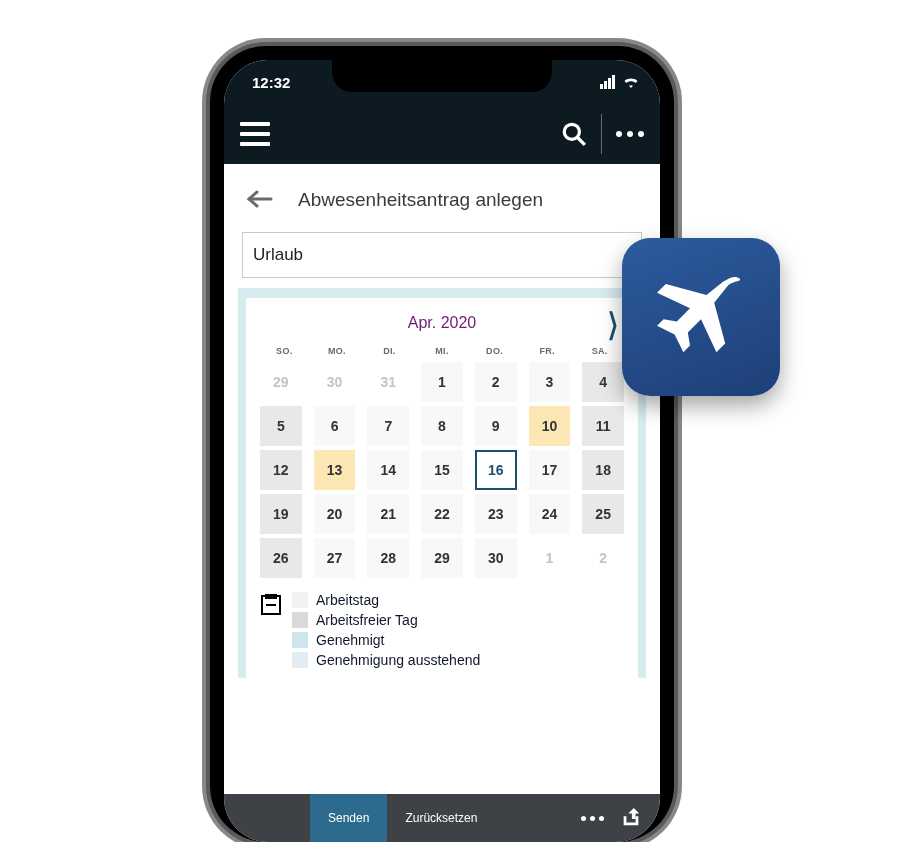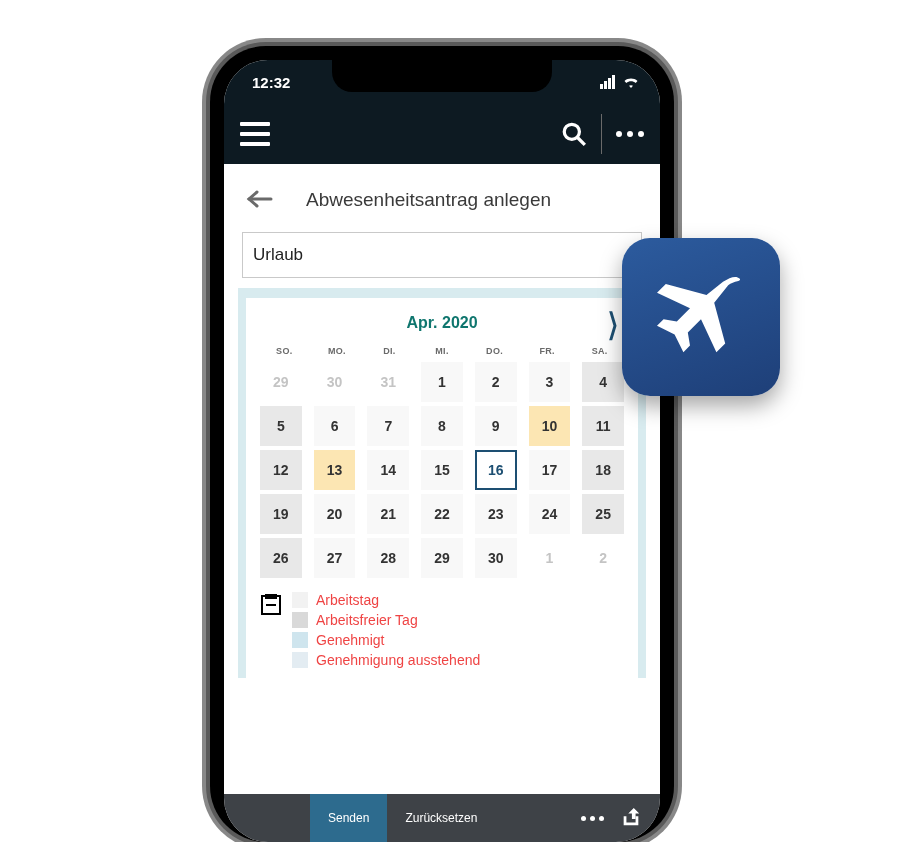--- a/index.html
+++ b/index.html
@@ -70,21 +70,21 @@
     padding: 0 16px;
   }
   .hamburger { width: 30px; height: 24px; display:flex; flex-direction:column; justify-content:space-between; cursor:pointer;}
   .hamburger span { height:4px; background:#fff; border-radius:1px;}
   .header-right { display:flex; align-items:center; gap:14px; }
   .vdivider { width:1px; height:40px; background:#6a6a6a;}
   .dots { display:flex; gap:5px;}
   .dots span { width:6px;height:6px;border-radius:50%;background:#fff;}
   .content { background:#fff; }
   .page-title-row {
-    display:flex; align-items:center; gap:32px;
+    display:flex; align-items:center; gap:24px;
     padding: 22px 18px 18px 22px;
   }
   .back-arrow { color:#6a6a6a; font-size:28px; line-height:1; cursor:pointer; font-weight:bold;}
   .page-title { font-size:19px; color:#3a3a3a; }
   .absence-type-field {
     margin: 0 18px 10px 18px;
     border: 1px solid #c9c9c9;
     padding: 12px 10px;
     font-size:17px;
     color:#222;
@@ -95,21 +95,21 @@
     padding: 10px 8px 0 8px;
   }
   .calendar-panel {
     background:#fff;
     padding: 16px 14px 6px 14px;
   }
   .calendar-header {
     display:flex; justify-content:center; align-items:center; position:relative;
     margin-bottom:14px;
   }
-  .calendar-header .month { font-weight:700; font-size:16px; color:#0f766e;}
+  .calendar-header .month { font-weight:400; font-size:16px; color:#701a75;}
   .calendar-header .chev { position:absolute; right:0; font-size:28px; color:#1d4f72; font-weight:700; transform:scaleX(0.6);}
   .weekdays, .week {
     display:grid;
     grid-template-columns: repeat(7, 1fr);
     gap:4px;
   }
   .weekdays { margin-bottom:6px;}
   .weekdays div { text-align:center; font-size:9px; color:#6a6a6a; font-weight:600; letter-spacing:0.3px;}
   .week { margin-bottom:4px;gap:12px;}
   .day {
@@ -118,21 +118,21 @@
     font-size:14px;font-weight:600;color:#333;
     cursor:pointer;
   }
   .day.free { background:#e8e8e8; color:#333;}
   .day.work { background:#f8f8f8; color:#333;}
   .day.other { background:transparent; color:#c4c4c4; }
   .day.highlight { background:#fce6b3; }
   .day.selected { background:#fff; border:2px solid #1d4f72; color:#1d4f72;}
   .legend { margin-top:14px; display:flex; gap:10px;}
   .legend-icon { flex-shrink:0; margin-top:2px;}
-  .legend-list { font-size:14px; color:#ef4444;}
+  .legend-list { font-size:14px; color:#0f172a;}
   .legend-row { display:flex; align-items:center; gap:8px; margin-bottom:4px; white-space:nowrap; overflow:hidden;}
   .legend-sw { width:16px;height:16px; flex-shrink:0;}
   .bottom-bar {
     position:absolute; bottom:0; left:0; right:0;
     height:48px; background:#3e4247;
     display:flex; align-items:center;
     color:#fff; font-size:12px;
   }
   .send-btn { background:#2d6b8e; height:100%; padding:0 18px; display:flex;align-items:center; cursor:pointer;}
   .reset-btn { padding:0 18px; cursor:pointer;}

